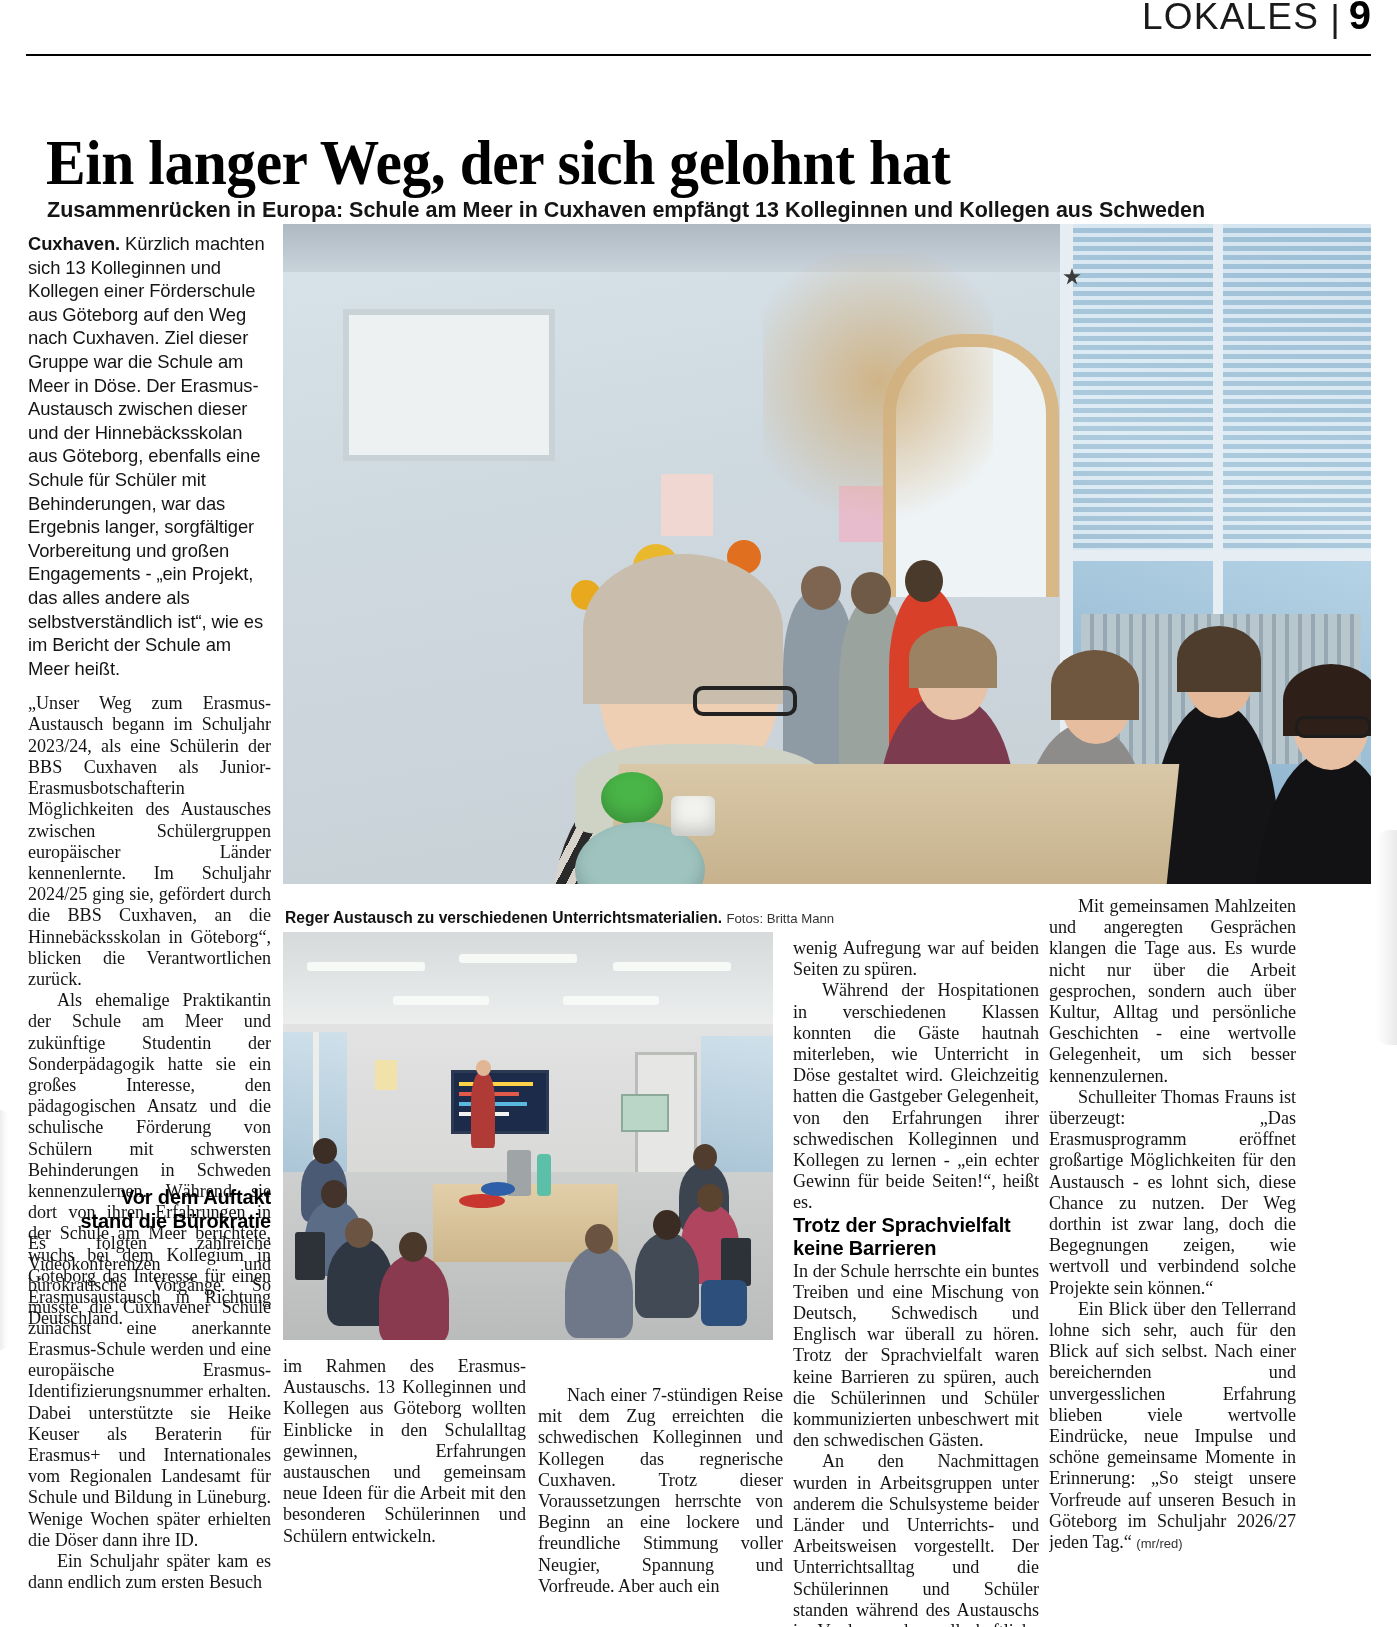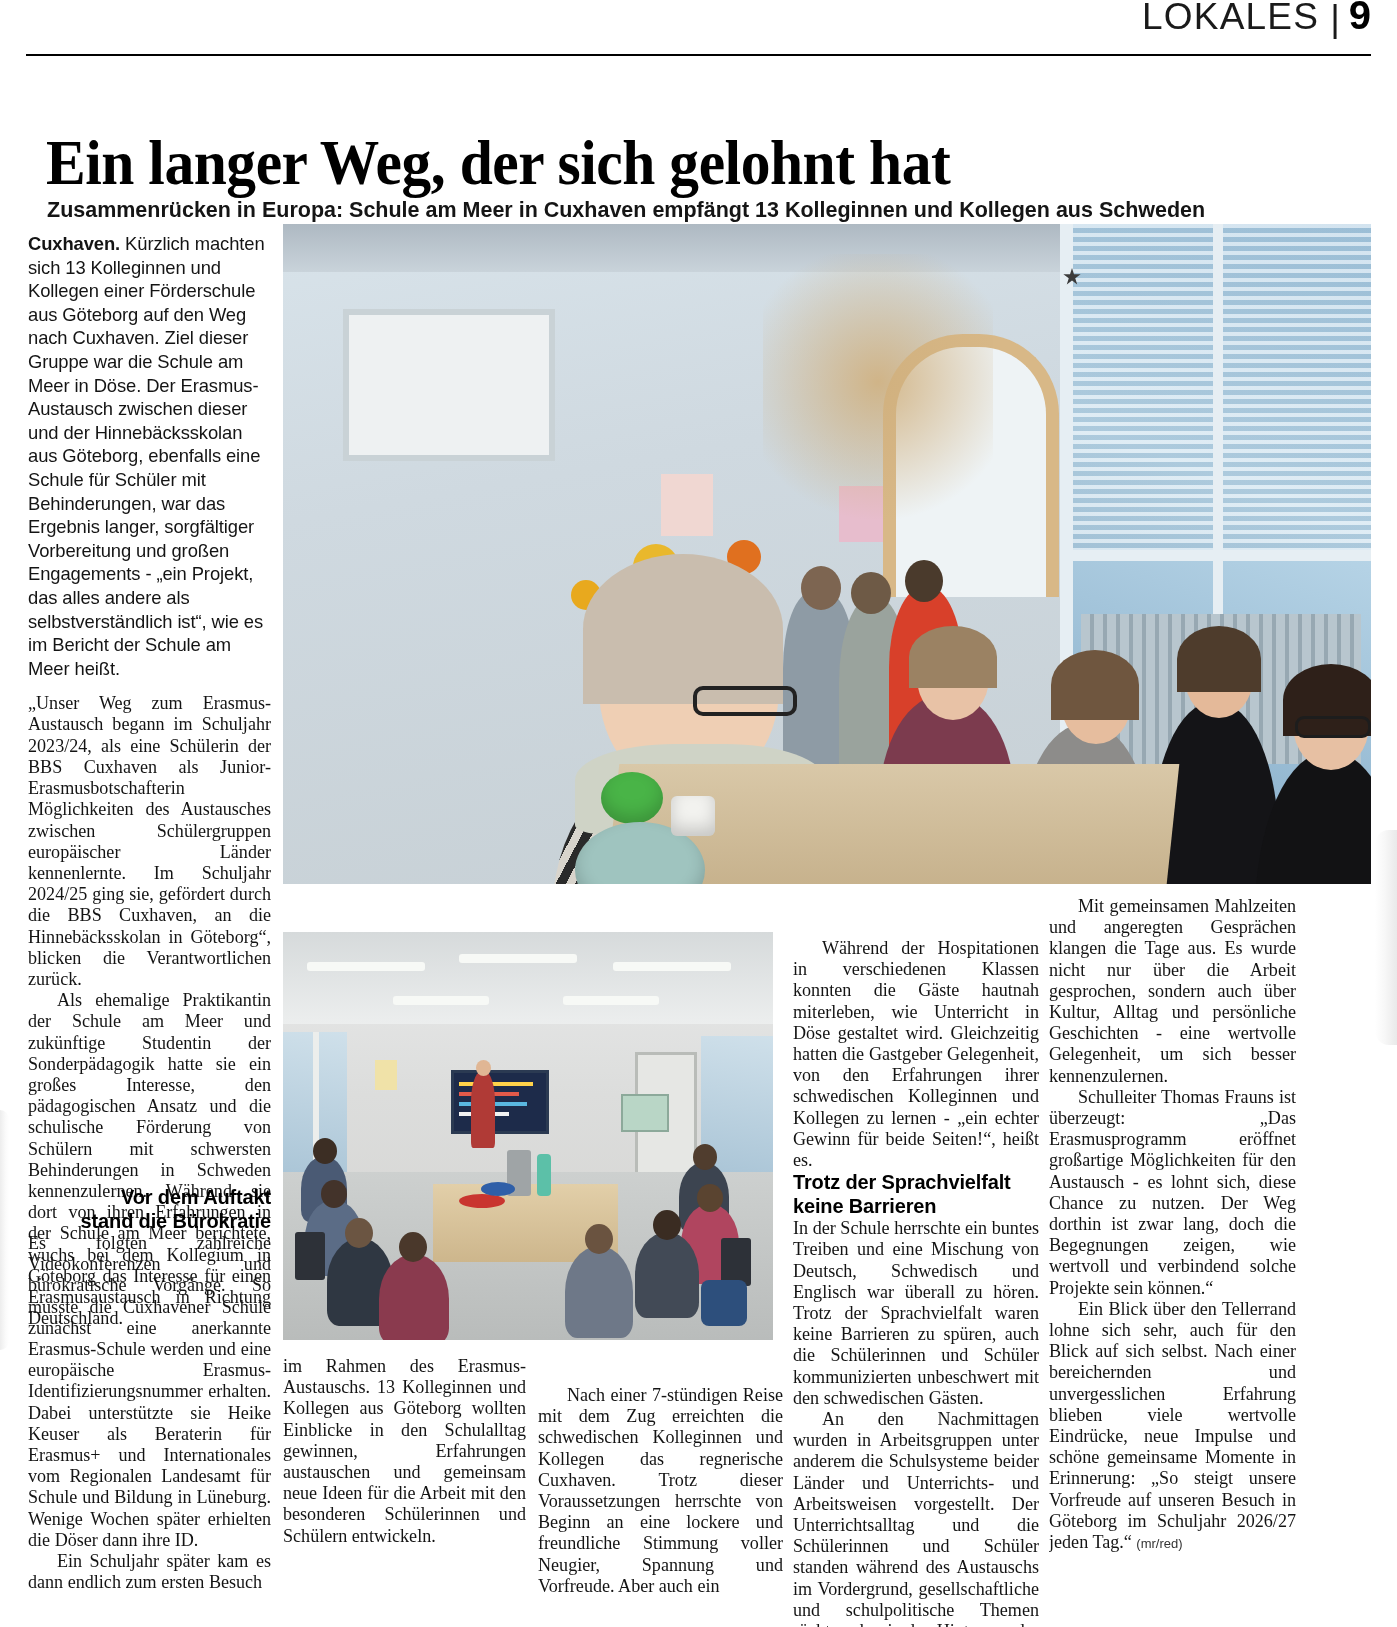--- a/index.html
+++ b/index.html
@@ -343,20 +343,24 @@
     <div style="position:absolute;left:556px;top:600px;width:90px;height:72px;background:#e5b593;border-radius:40%;"></div>
 
     <div class="p1-table"></div>
 
     <div class="p1-bowl" style="left:318px;top:548px;width:62px;height:52px;background:#49b447;"></div>
     <div class="p1-bowl" style="left:292px;top:598px;width:130px;height:96px;background:#9fc4bf;"></div>
     <div class="p1-bowl" style="left:388px;top:572px;width:44px;height:40px;background:#f2f2ef;border-radius:6px;"></div>
 
   </figure>
 
+  <div class="caption" id="caption-main">
+    <b>Reger Austausch zu verschiedenen Unterrichtsmaterialien.</b>
+    <span class="credit">Fotos: Britta Mann</span>
+  </div>
 
   <figure class="photo" id="photo-sec" style="margin:0;">
     <div class="p2-wall"></div>
     <div class="p2-ceiling"></div>
     <div class="p2-light" style="left:24px;top:30px;width:118px;"></div>
     <div class="p2-light" style="left:176px;top:22px;width:118px;"></div>
     <div class="p2-light" style="left:330px;top:30px;width:118px;"></div>
     <div class="p2-light" style="left:110px;top:64px;width:96px;"></div>
     <div class="p2-light" style="left:280px;top:64px;width:96px;"></div>
 
@@ -423,20 +427,21 @@
 
   <div class="col" id="col2-bot">
     <p>im Rahmen des Erasmus-Austauschs. 13 Kolleginnen und Kollegen aus Göteborg wollten Einblicke in den Schulalltag gewinnen, Erfahrungen austauschen und gemeinsam neue Ideen für die Arbeit mit den besonderen Schülerinnen und Schülern entwickeln.</p>
   </div>
 
   <div class="col" id="col3-bot">
     <p class="indent">Nach einer 7-stündigen Reise mit dem Zug erreichten die schwedischen Kolleginnen und Kollegen das regnerische Cuxhaven. Trotz dieser Voraussetzungen herrschte von Beginn an eine lockere und freundliche Stimmung voller Neugier, Spannung und Vorfreude. Aber auch ein</p>
   </div>
 
   <div class="col" id="col4">
+    <p>wenig Aufregung war auf beiden Seiten zu spüren.</p>
     <p class="indent">Während der Hospitationen in verschiedenen Klassen konnten die Gäste hautnah miterleben, wie Unterricht in Döse gestaltet wird. Gleichzeitig hatten die Gastgeber Gelegenheit, von den Erfahrungen ihrer schwedischen Kolleginnen und Kollegen zu lernen - „ein echter Gewinn für beide Seiten!“, heißt es.</p>
     <p class="crosshead" style="white-space:pre-line;">Trotz der Sprachvielfalt
 keine Barrieren</p>
     <p>In der Schule herrschte ein buntes Treiben und eine Mischung von Deutsch, Schwedisch und Englisch war überall zu hören. Trotz der Sprachvielfalt waren keine Barrieren zu spüren, auch die Schülerinnen und Schüler kommunizierten unbeschwert mit den schwedischen Gästen.</p>
     <p class="indent">An den Nachmittagen wurden in Arbeitsgruppen unter anderem die Schulsysteme beider Länder und Unterrichts- und Arbeitsweisen vorgestellt. Der Unterrichtsalltag und die Schülerinnen und Schüler standen während des Austauschs im Vordergrund, gesellschaftliche und schulpolitische Themen rückten eher in den Hintergrund.</p>
   </div>
 
   <div class="col" id="col5">
     <p style="visibility:hidden;height:0;margin:0;"></p>
     <p style="text-indent:1.6em;">Mit gemeinsamen Mahlzeiten und angeregten Gesprächen klangen die Tage aus. Es wurde nicht nur über die Arbeit gesprochen, sondern auch über Kultur, Alltag und persönliche Geschichten - eine wertvolle Gelegenheit, um sich besser kennenzulernen.</p>

